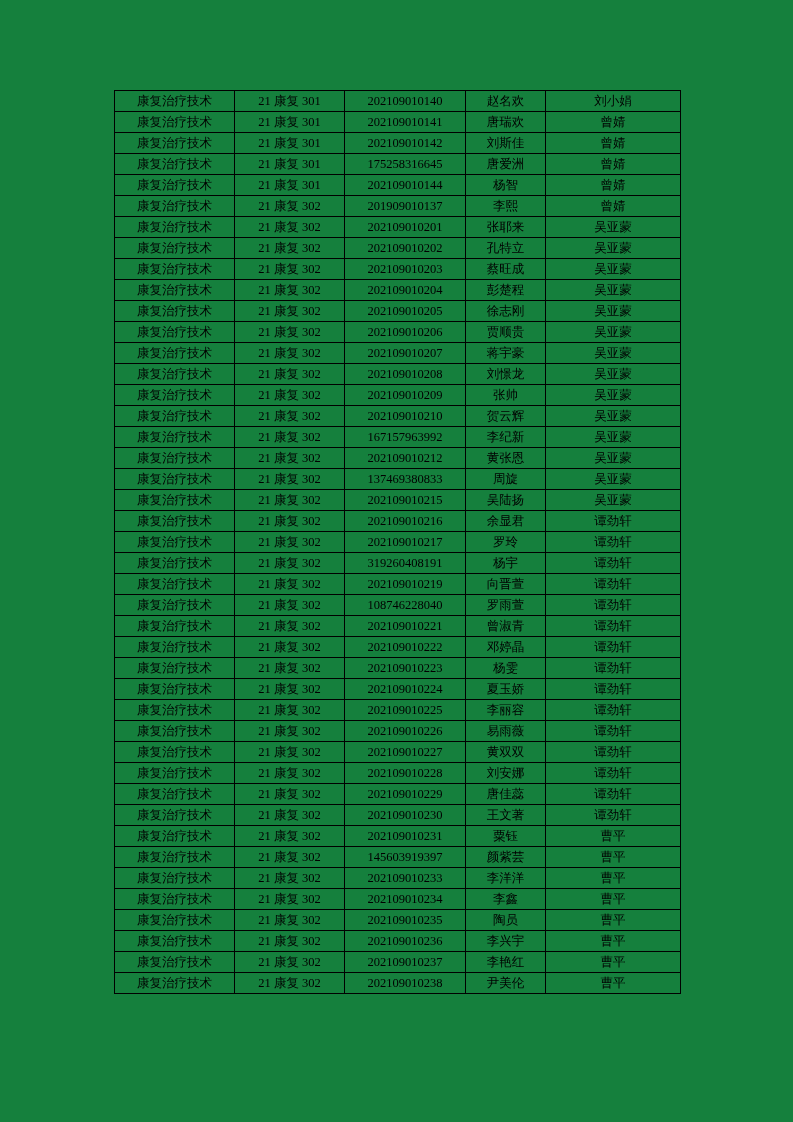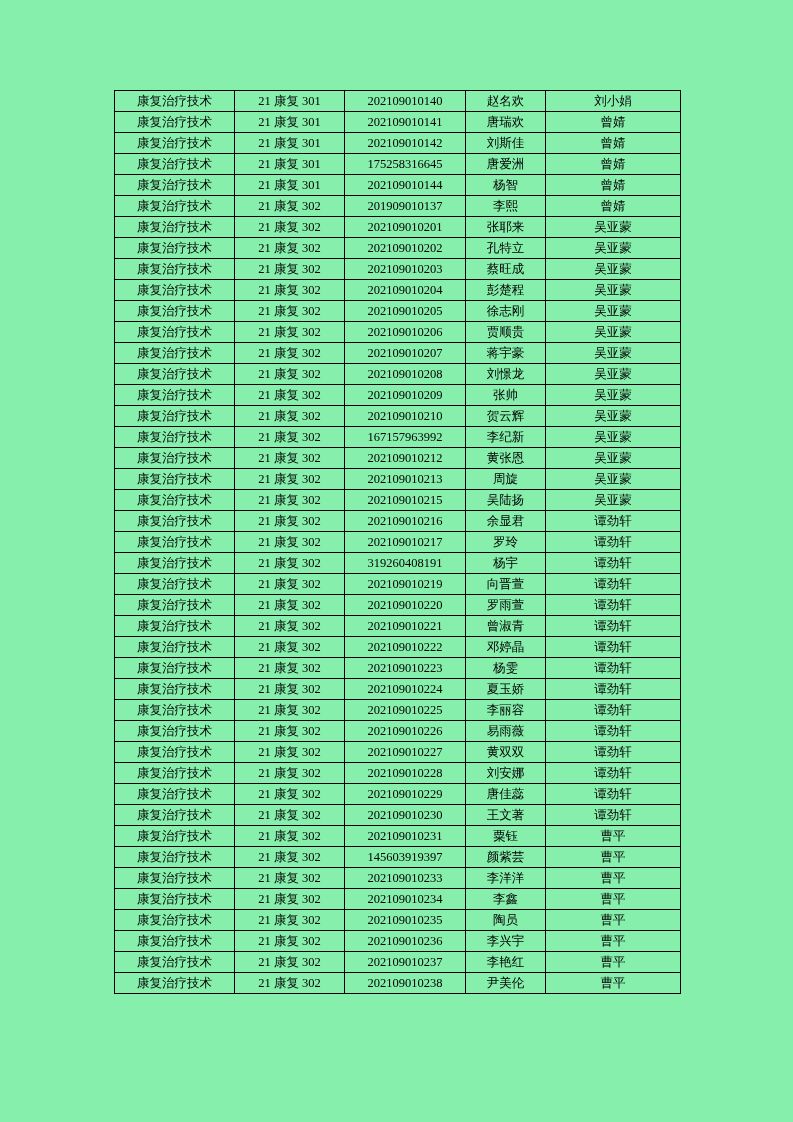--- a/index.html
+++ b/index.html
@@ -4,21 +4,21 @@
 <style>
   * { margin: 0; padding: 0; box-sizing: border-box; }
   html, body {
     background: #ffffff;
     font-family: "Liberation Serif", "DejaVu Serif", serif;
   }
   .page {
     position: relative;
     width: 793px;
     height: 1122px;
-    background: #86efac;
+    background: #15803d;
     overflow: hidden;
   }
   .doc-table {
     position: absolute;
     left: 114px;
     top: 90px;
     width: 566px;
     border-collapse: collapse;
     table-layout: fixed;
   }
@@ -175,21 +175,21 @@
         <tr>
           <td>康复治疗技术</td>
           <td>21 康复 302</td>
           <td>202109010212</td>
           <td>黄张恩</td>
           <td>吴亚蒙</td>
         </tr>
         <tr>
           <td>康复治疗技术</td>
           <td>21 康复 302</td>
-          <td>202109010213</td>
+          <td>137469380833</td>
           <td>周旋</td>
           <td>吴亚蒙</td>
         </tr>
         <tr>
           <td>康复治疗技术</td>
           <td>21 康复 302</td>
           <td>202109010215</td>
           <td>吴陆扬</td>
           <td>吴亚蒙</td>
         </tr>
@@ -217,21 +217,21 @@
         <tr>
           <td>康复治疗技术</td>
           <td>21 康复 302</td>
           <td>202109010219</td>
           <td>向晋萱</td>
           <td>谭劲轩</td>
         </tr>
         <tr>
           <td>康复治疗技术</td>
           <td>21 康复 302</td>
-          <td>202109010220</td>
+          <td>108746228040</td>
           <td>罗雨萱</td>
           <td>谭劲轩</td>
         </tr>
         <tr>
           <td>康复治疗技术</td>
           <td>21 康复 302</td>
           <td>202109010221</td>
           <td>曾淑青</td>
           <td>谭劲轩</td>
         </tr>

